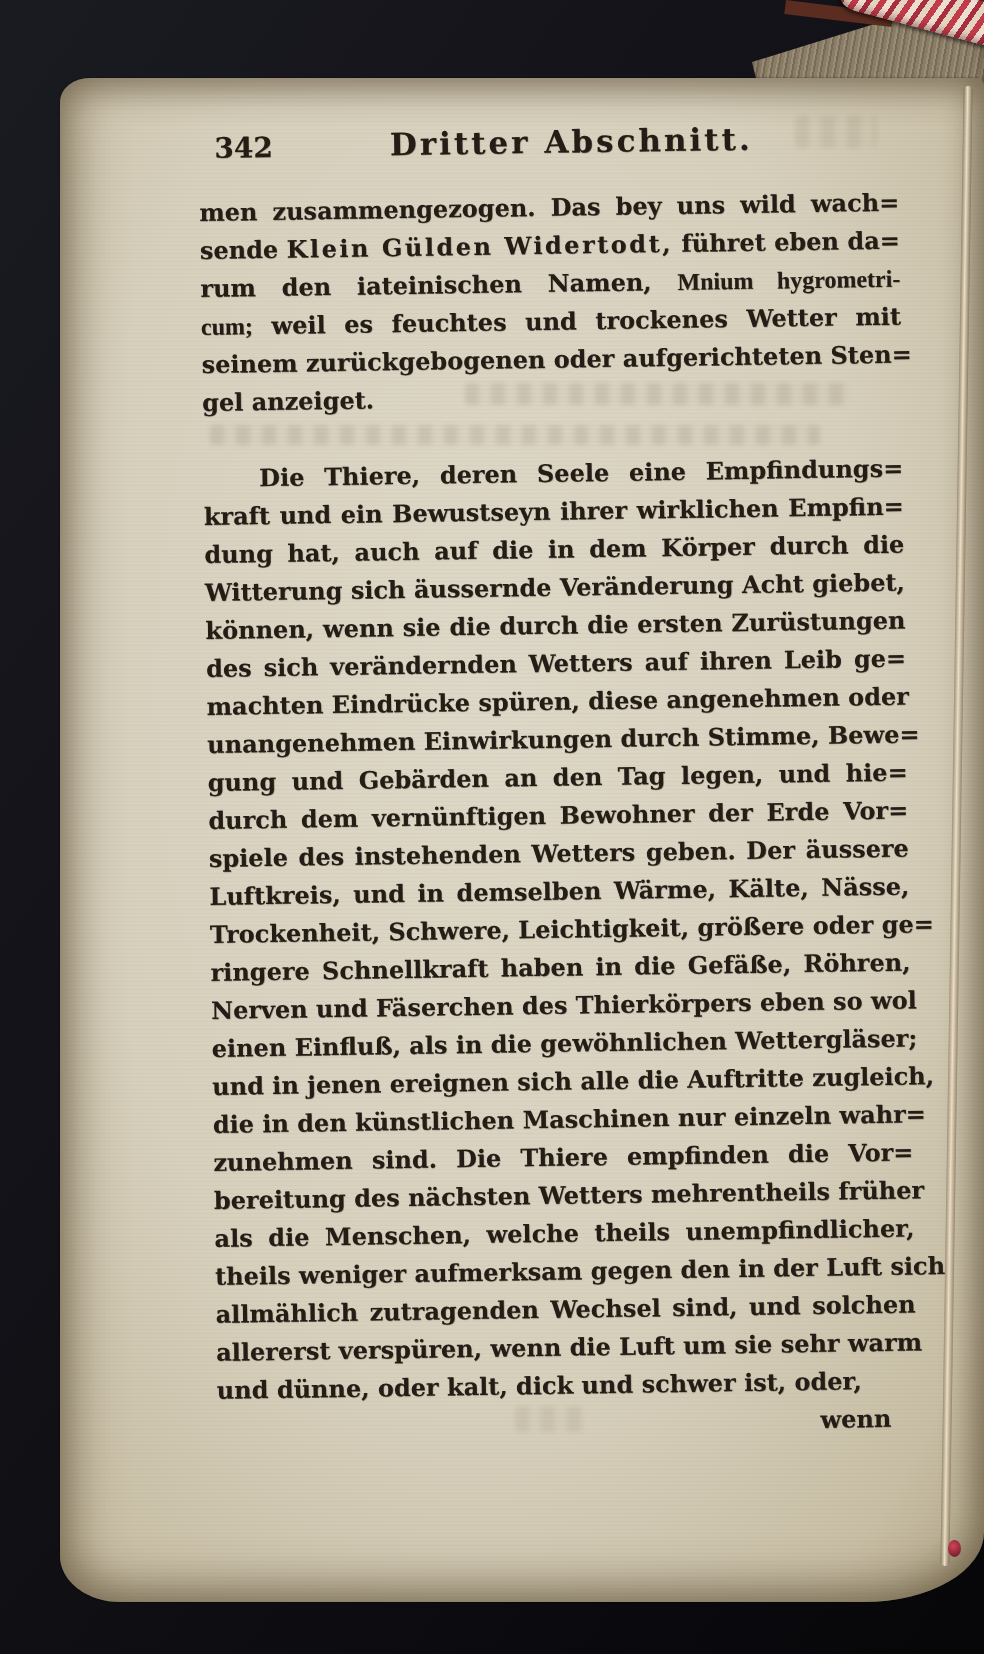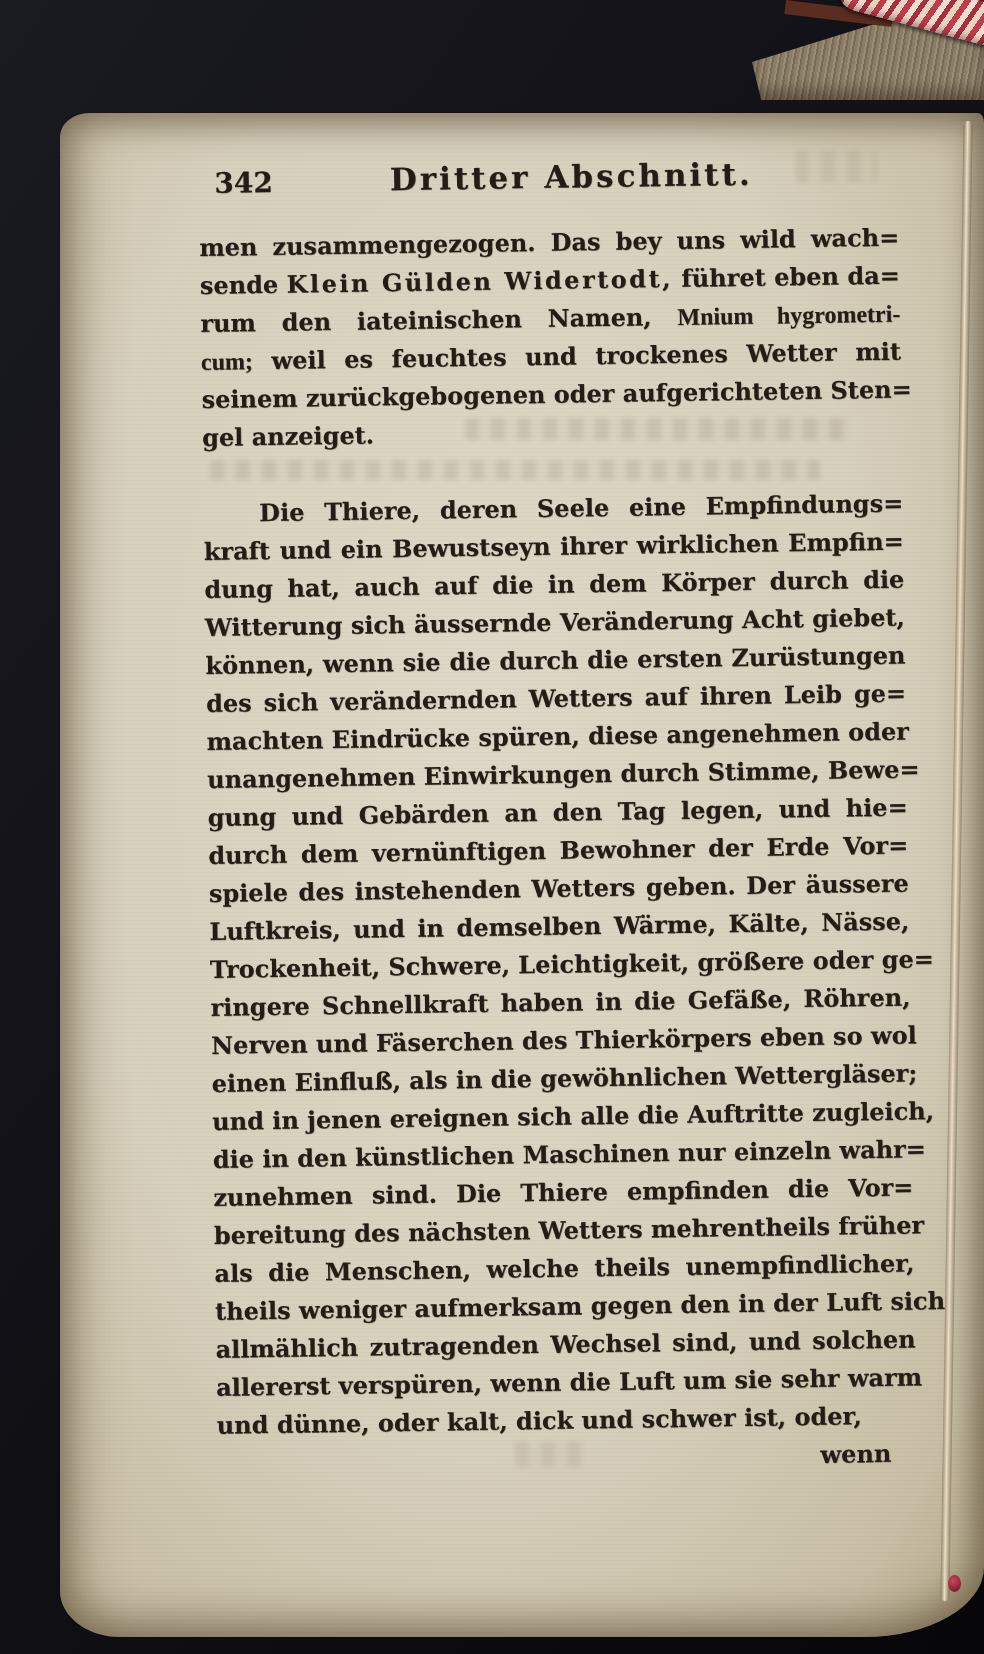--- a/index.html
+++ b/index.html
@@ -32,21 +32,20 @@
       radial-gradient(ellipse at 45% 40%,#ded8c8 0%,#d7d0bd 55%,#c8be a5 85%,#b3a789 100%);
     background:
       repeating-linear-gradient(0deg,rgba(120,100,70,.05) 0 1px,rgba(0,0,0,0) 1px 4px),
       radial-gradient(ellipse at 45% 40%,#ded8c8 0%,#d7d0bd 55%,#c8bea5 85%,#b3a789 100%);
     box-shadow:
       inset 0 14px 30px rgba(100,85,60,.38),
       inset 22px 0 45px rgba(100,85,60,.30),
       inset -12px 0 28px rgba(90,75,55,.30),
       inset 0 -20px 42px rgba(95,80,55,.40),
       0 0 2px rgba(0,0,0,.6);
-    margin-top: 35px;
   }
   
   .crease{
     position:absolute;left:892px;top:8px;width:9px;height:1480px;z-index:5;
     transform:rotate(0.9deg);
     background:linear-gradient(90deg,rgba(90,70,45,.38),#ead dc4 45%,rgba(90,70,45,.42));
     background:linear-gradient(90deg,rgba(90,70,45,.38),#eaddc4 45%,rgba(90,70,45,.42));
     border-radius:5px;
   }
   .red-dot{position:absolute;left:888px;top:1462px;width:13px;height:17px;z-index:6;

